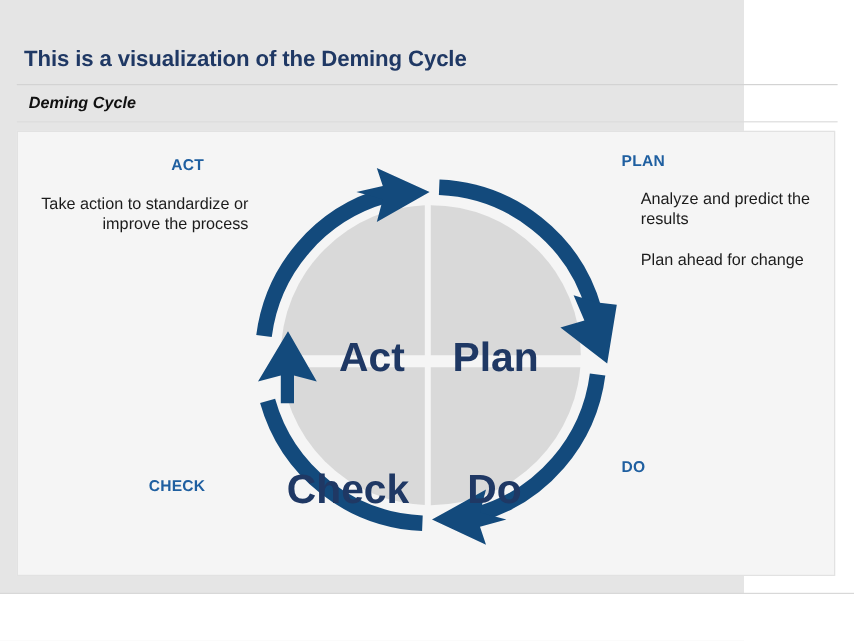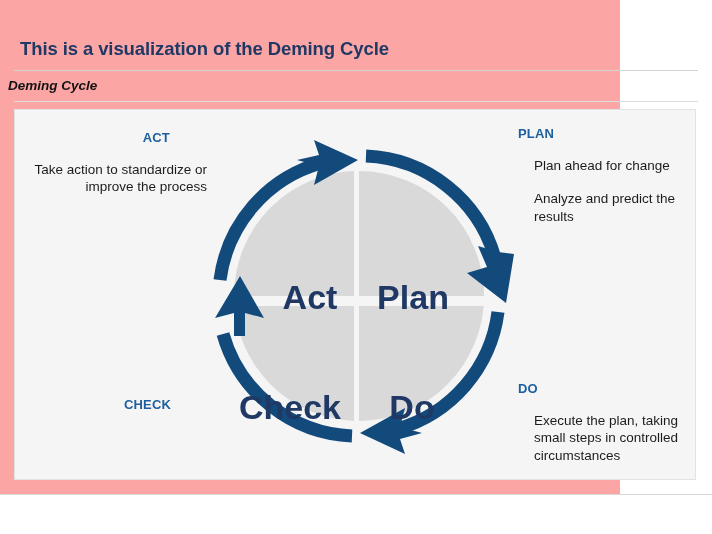--- a/index.html
+++ b/index.html
@@ -15,21 +15,21 @@
     font-family: "Liberation Sans", sans-serif;
     -webkit-font-smoothing: antialiased;
   }
 
   
   #slide {
     position: absolute;
     left: 0; top: 0;
     width: 620px;
     height: 534px;
-    background: #fca5a5;
+    background: #e5e5e5;
   }
 
   
   #slide-title {
     position: absolute;
     left: 20px;
     top: 38px;
     font-size: 18.5px;
     font-weight: bold;
     color: #1f3864;
@@ -42,21 +42,21 @@
     left: 14px;
     top: 70px;
     width: 684px;
     height: 1px;
     background: #d3d3d3;
   }
 
   
   #section-label {
     position: absolute;
-    left: 8px;
+    left: 24px;
     top: 78px;
     font-size: 13.5px;
     font-style: italic;
     font-weight: bold;
     color: #111111;
     white-space: nowrap;
   }
 
   #section-rule {
     position: absolute;
@@ -177,27 +177,26 @@
 
   <div id="content-panel"></div>
 
   <div id="anno-act">
     <div class="anno-heading">ACT</div>
     <div class="anno-body">Take action to standardize or improve the process</div>
   </div>
 
   <div id="anno-plan">
     <div class="anno-heading">PLAN</div>
+    <div class="anno-body">Analyze and predict the results</div>
     <div class="anno-body">Plan ahead for change</div>
-    <div class="anno-body">Analyze and predict the results</div>
   </div>
 
   <div id="anno-do">
     <div class="anno-heading">DO</div>
-    <div class="anno-body">Execute the plan, taking small steps in controlled circumstances</div>
   </div>
 
   <div id="anno-check">
     <div class="anno-heading">CHECK</div>
   </div>
 
   <div id="cycle-diagram">
     <svg width="340" height="330" viewBox="0 0 340 330" xmlns="http://www.w3.org/2000/svg">
       <defs>
         <clipPath id="clip-tr">

